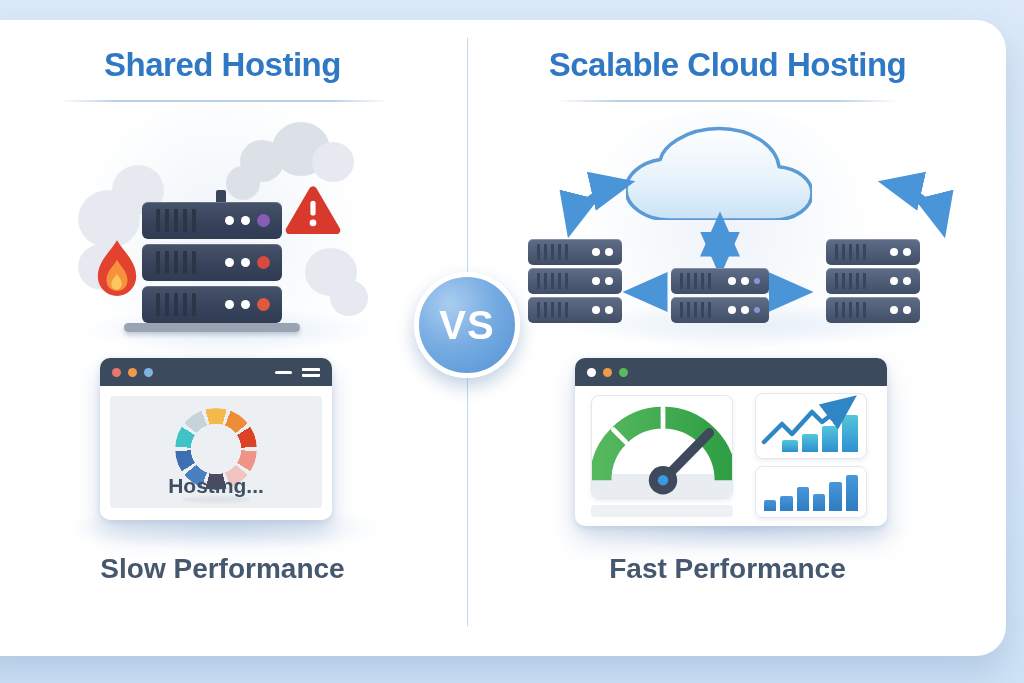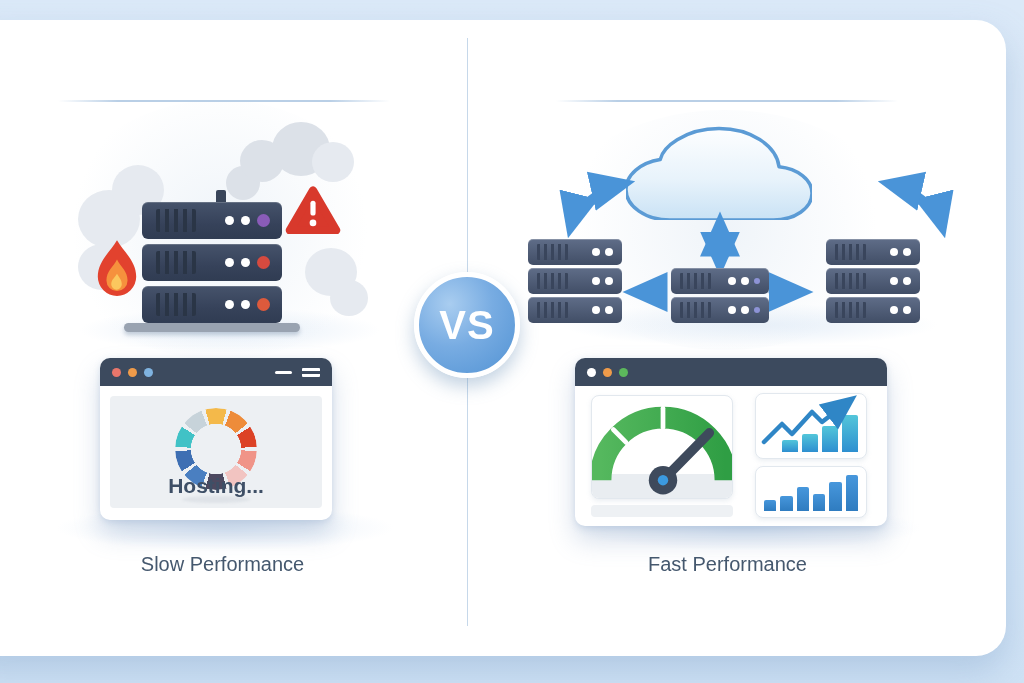--- a/index.html
+++ b/index.html
@@ -16,21 +16,21 @@
       border:5px solid #fff;box-sizing:border-box;box-shadow:0 8px 18px rgba(100,140,180,.40);
       display:flex;align-items:center;justify-content:center;}
   .vs span{color:#fff;font-weight:bold;font-size:40px;letter-spacing:1px;}
   
   .title{position:absolute;top:46px;text-align:center;font-weight:bold;font-size:33px;
          color:var(--title-blue,#2f78c4);letter-spacing:-.5px;}
   .title.l{left:0;width:445px;} .title.r{left:505px;width:445px;}
   .rule{position:absolute;top:100px;height:2px;
         background:linear-gradient(90deg,rgba(185,207,230,0),#b9cfe6 18% 82%,rgba(185,207,230,0));}
   .rule.l{left:58px;width:332px;} .rule.r{left:556px;width:342px;}
-  .caption{position:absolute;top:553px;text-align:center;font-size:20px;font-weight:400;
+  .caption{position:absolute;top:553px;text-align:center;font-size:28px;font-weight:700;
            color:var(--caption-slate,#45586e);}
   .caption.l{left:0;width:445px;} .caption.r{left:505px;width:445px;text-align:center;}
   
   .wash{position:absolute;background:radial-gradient(ellipse closest-side,#e3edf8 0%,rgba(227,237,248,0) 75%);}
   .wash.scene-l{left:30px;top:300px;width:400px;height:60px;}
   .wash.scene-r{left:500px;top:296px;width:500px;height:58px;}
   .wash.win-l{left:0px;top:498px;width:450px;height:60px;}
   .wash.win-r{left:510px;top:498px;width:470px;height:60px;}
   .backdrop{position:absolute;border-radius:50%;
             background:radial-gradient(circle,#eff4f9 0%,rgba(239,244,249,0) 70%);}
@@ -101,20 +101,21 @@
   <div class="card"></div>
   <div class="divider"></div>
 
   <div class="wash scene-l"></div>
   <div class="wash scene-r"></div>
   <div class="wash win-l"></div>
   <div class="wash win-r"></div>
   <div class="backdrop" style="left:55px;top:100px;width:330px;height:260px;"></div>
   <div class="backdrop" style="left:545px;top:110px;width:360px;height:240px;"></div>
 
+  <div class="title l">Shared Hosting</div>
   <div class="rule l"></div>
 
   <div class="puff lite" style="left:78px;top:190px;width:62px;height:58px;"></div>
   <div class="puff lite" style="left:112px;top:165px;width:52px;height:50px;"></div>
   <div class="puff" style="left:226px;top:166px;width:34px;height:34px;"></div>
   <div class="puff" style="left:240px;top:140px;width:44px;height:42px;"></div>
   <div class="puff" style="left:272px;top:122px;width:58px;height:54px;"></div>
   <div class="puff lite" style="left:312px;top:142px;width:42px;height:40px;"></div>
   <div class="puff lite" style="left:305px;top:248px;width:52px;height:48px;"></div>
   <div class="puff lite" style="left:330px;top:280px;width:38px;height:36px;"></div>
@@ -177,20 +178,21 @@
       <div class="loading">Hosting...</div>
     </div>
   </div>
 
   <div class="caption l">Slow Performance</div>
 
   <div class="vs">
     <span>VS</span>
   </div>
 
+  <div class="title r">Scalable Cloud Hosting</div>
   <div class="rule r"></div>
 
   <svg style="position:absolute;left:626px;top:112px;" width="186" height="108" viewBox="0 0 16 13" preserveAspectRatio="none">
     <defs>
       <linearGradient id="cloudfill" x1="0" y1="0" x2="0" y2="1">
         <stop offset="0" stop-color="#fdfeff"></stop>
         <stop offset="0.55" stop-color="#e8f3fb"></stop>
         <stop offset="1" stop-color="#c9e2f5"></stop>
       </linearGradient>
     </defs>

